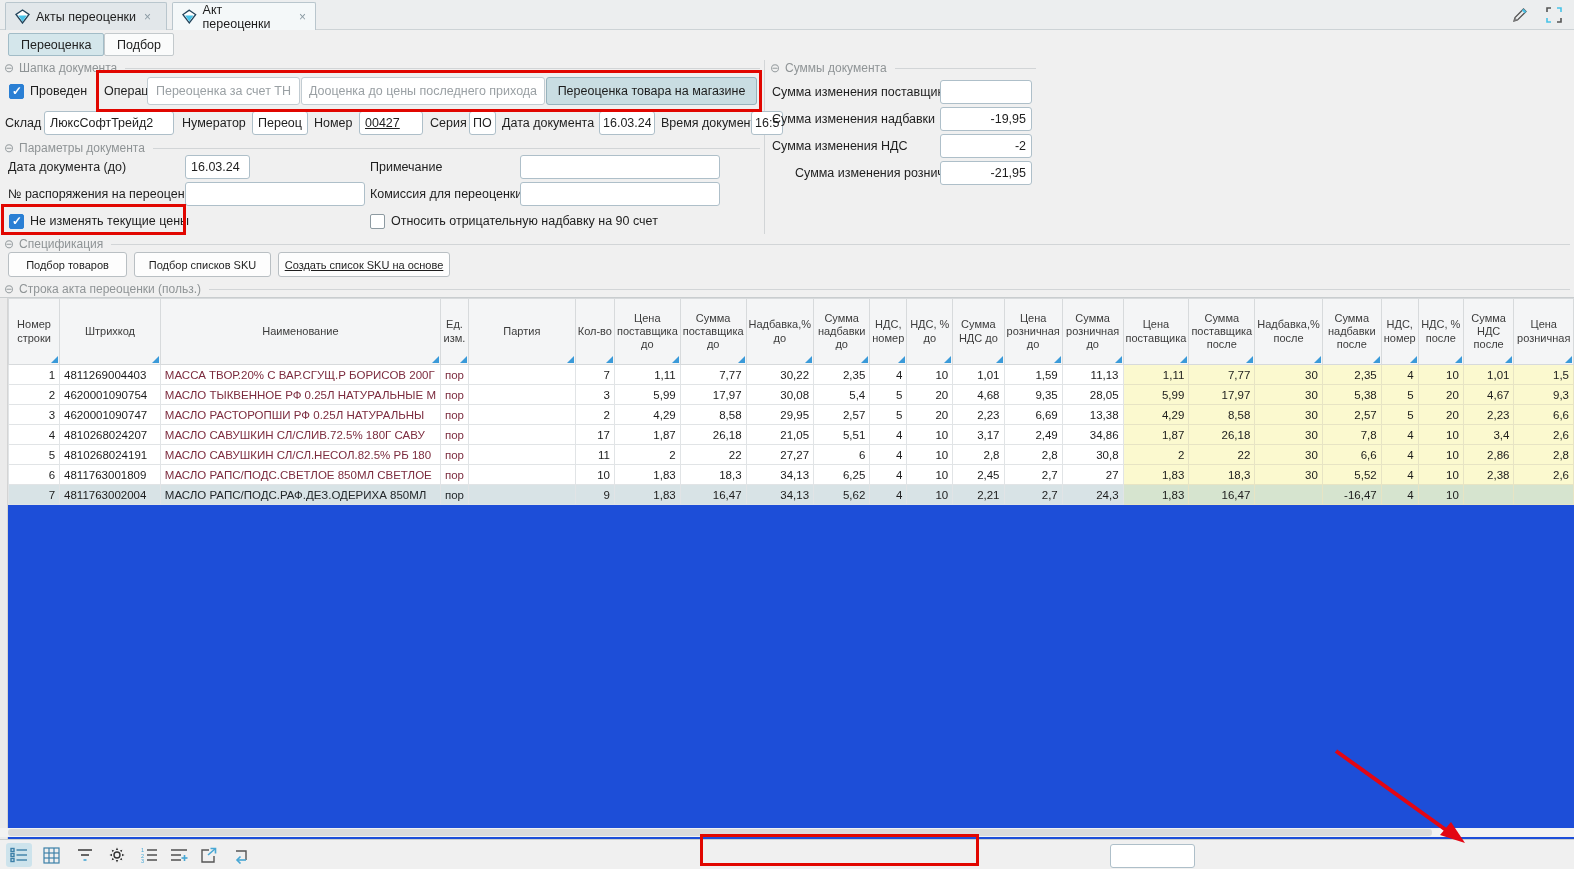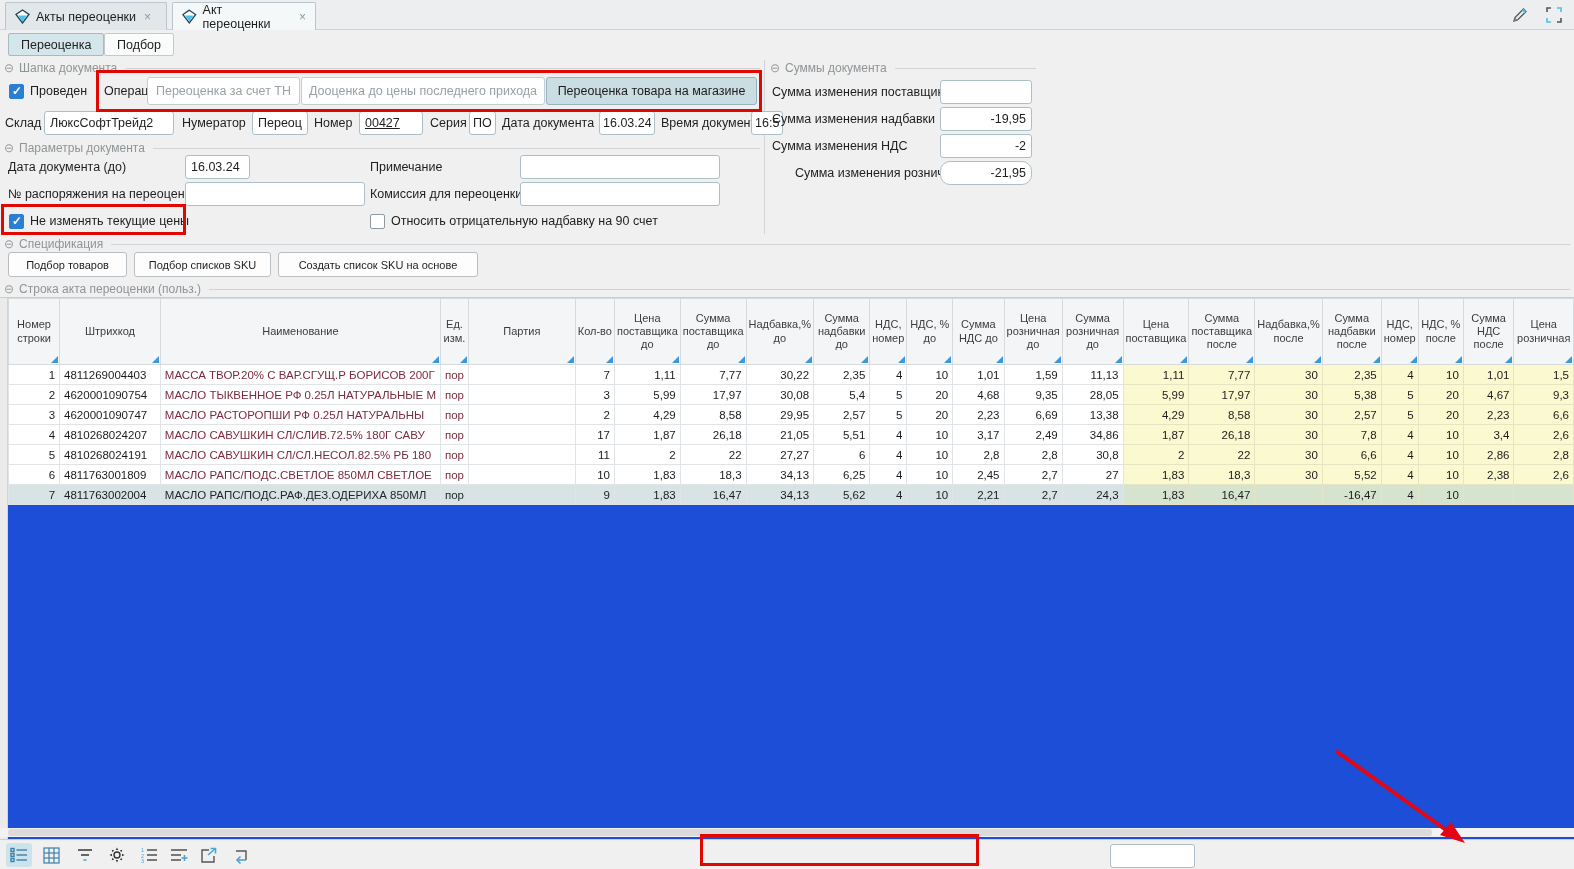--- a/index.html
+++ b/index.html
@@ -153,21 +153,21 @@
     <span class="minus">⊖</span>
     <span>Суммы документа</span>
   </div>
   <div class="lab" style="left:772px; top:80px;">Сумма изменения поставщика</div>
   <input class="fld ar" style="left: 940px; top: 80px; width: 92px;" value="">
   <div class="lab" style="left:772px; top:107px;">Сумма изменения надбавки</div>
   <input class="fld ar" style="left: 940px; top: 107px; width: 92px;" value="-19,95">
   <div class="lab" style="left:772px; top:134px;">Сумма изменения НДС</div>
   <input class="fld ar" style="left: 940px; top: 134px; width: 92px;" value="-2">
   <div class="lab" style="left:772px; top:161px;margin-left:23px;">Сумма изменения розничной</div>
-  <input class="fld ar" style="left: 940px; top: 161px; width: 92px; border-radius: 10px;" value="-21,95">
+  <input class="fld ar" style="left: 940px; top: 161px; width: 92px;" value="-21,95">
 
   <div class="grouphead" style="left:4px; top:141px; width:756px;">
     <span class="minus">⊖</span>
     <span>Параметры документа</span>
   </div>
   <div class="lab" style="left:8px; top:155px;">Дата документа (до)</div>
   <input class="fld corner" style="left: 185px; top: 155px; width: 65px;" value="16.03.24">
   <div class="lab" style="left:370px; top:155px;">Примечание</div>
   <input class="fld corner" style="left: 520px; top: 155px; width: 200px;" value="">
   <div class="lab" style="left:8px; top:182px;">№ распоряжения на переоценку</div>
@@ -183,21 +183,21 @@
     <span class="cb"></span>
     <span class="cblabel">Относить отрицательную надбавку на 90 счет</span>
   </div>
 
   <div class="grouphead" style="left:4px; top:237px; width:1566px;">
     <span class="minus">⊖</span>
     <span>Спецификация</span>
   </div>
   <button class="btn" style="left:8px; top:252px; width:119px;">Подбор товаров</button>
   <button class="btn" style="left:134px; top:252px; width:137px;">Подбор списков SKU</button>
-  <button class="btn" style="left:278px; top:252px; width:200px;">Создать список SKU на основе</button>
+  <button class="btn" style="left:278px; top:252px; width:172px;text-decoration:underline;">Создать список SKU на основе</button>
 
   <div class="grouphead" style="left:4px; top:282px; width:1566px;">
     <span class="minus">⊖</span>
     <span>Строка акта переоценки (польз.)</span>
   </div>
 
   <div class="tablewrap">
     <div class="gutter"></div>
     <table id="grid-table">
         <colgroup>

